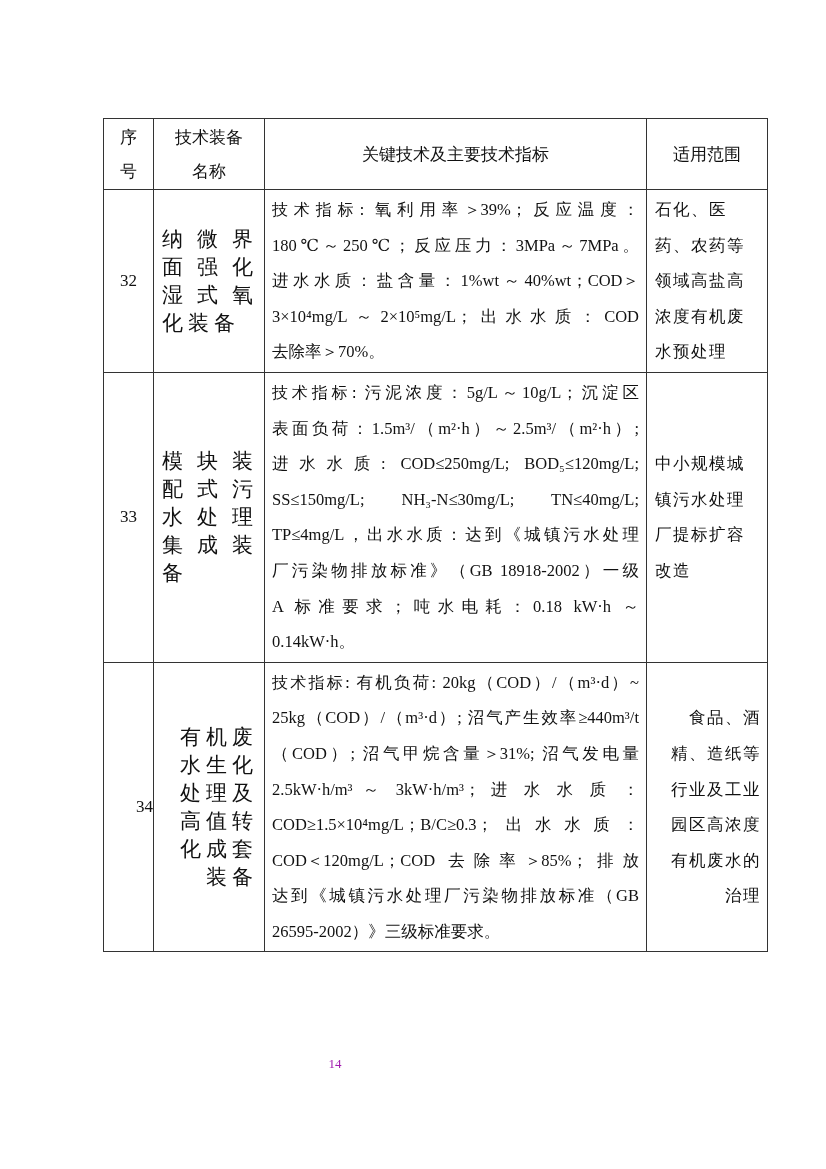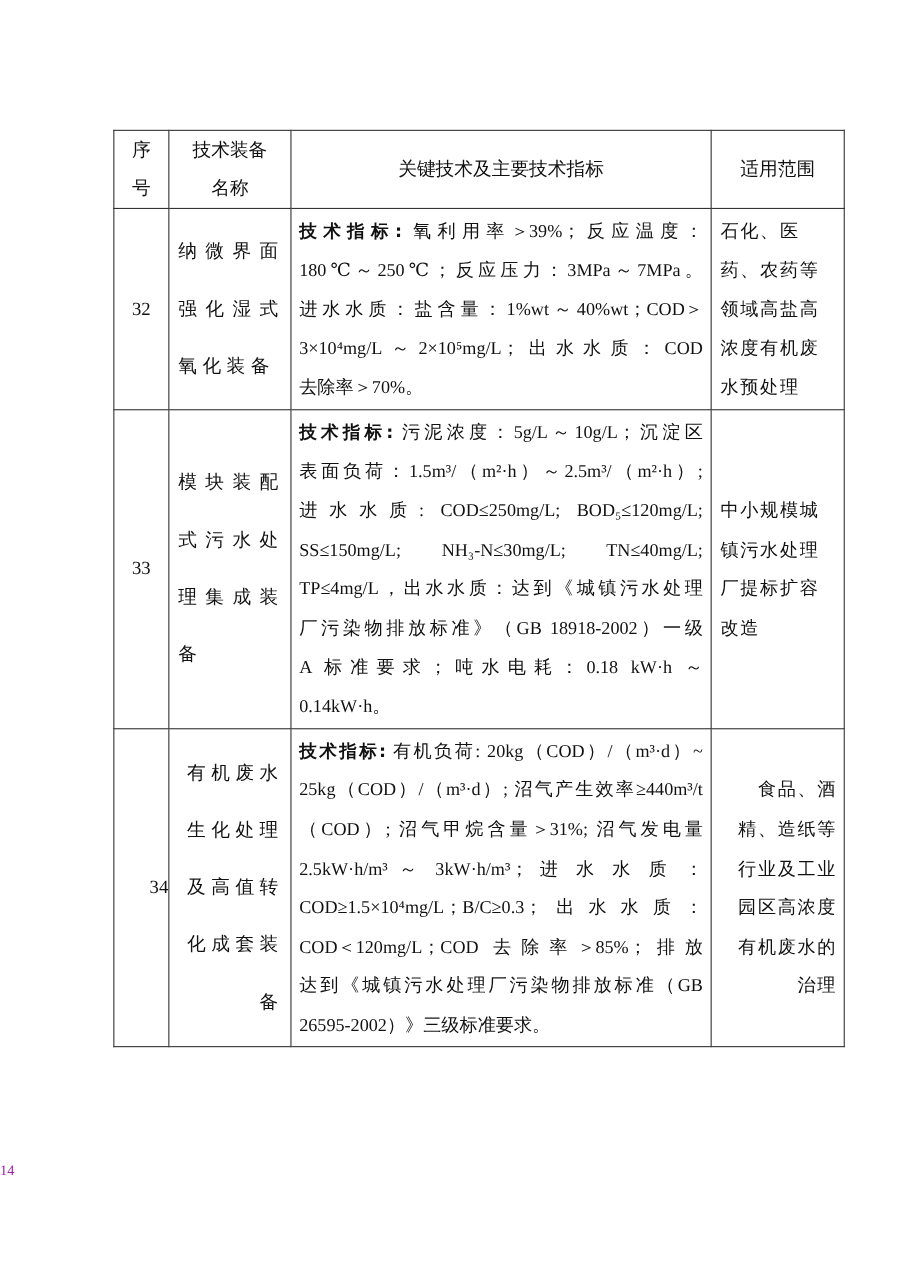--- a/index.html
+++ b/index.html
@@ -46,22 +46,22 @@
       line-height: 34px;
       text-align: center;
     }
     .cell-no {
       text-align: center;
       font-family: "Liberation Serif", serif;
       font-size: 17px;
     }
     .cell-name {
       padding: 0 6px 0 8px !important;
-      font-size: 17px;
-      line-height: 52px;
+      font-size: 21px;
+      line-height: 28px;
       text-align: justify;
       letter-spacing: 5px;
     }
     .cell-tech {
       padding: 2px 7px 2px 7px !important;
       font-family: "Liberation Serif", "DejaVu Serif", serif;
       font-size: 16.5px;
       line-height: 35.6px;
       vertical-align: top !important;
       text-align: justify;
@@ -70,39 +70,40 @@
       display: block;
       white-space: nowrap;
       text-align: justify;
       text-align-last: justify;
     }
     .cell-tech .line.last {
       text-align-last: left;
     }
     .cell-tech b {
       font-family: "DejaVu Sans", "Liberation Sans", sans-serif;
-      font-weight: bold;
+      font-weight: normal;
       font-size: 16px;
     }
     .cell-scope {
       padding: 0 6px 0 8px !important;
       font-size: 16.5px;
       line-height: 35.6px;
       letter-spacing: 1.5px;
     }
     .cell-scope.top { vertical-align: top !important; padding-top: 2px !important; }
     .row32 td { height: 175px; }
     .row33 td { height: 282px; }
     .row34 td { height: 281px; text-align: right; }
 
     .page-number {
       position: absolute;
       left: 0;
       width: 670px;
       top: 1056px;
+      text-align: center;
       font-family: "Liberation Serif", serif;
       font-size: 13px;
       color: #a21caf;
     }
   </style>
 </head>
 <body>
 
 <div class="page">
   <table class="spec-table">

